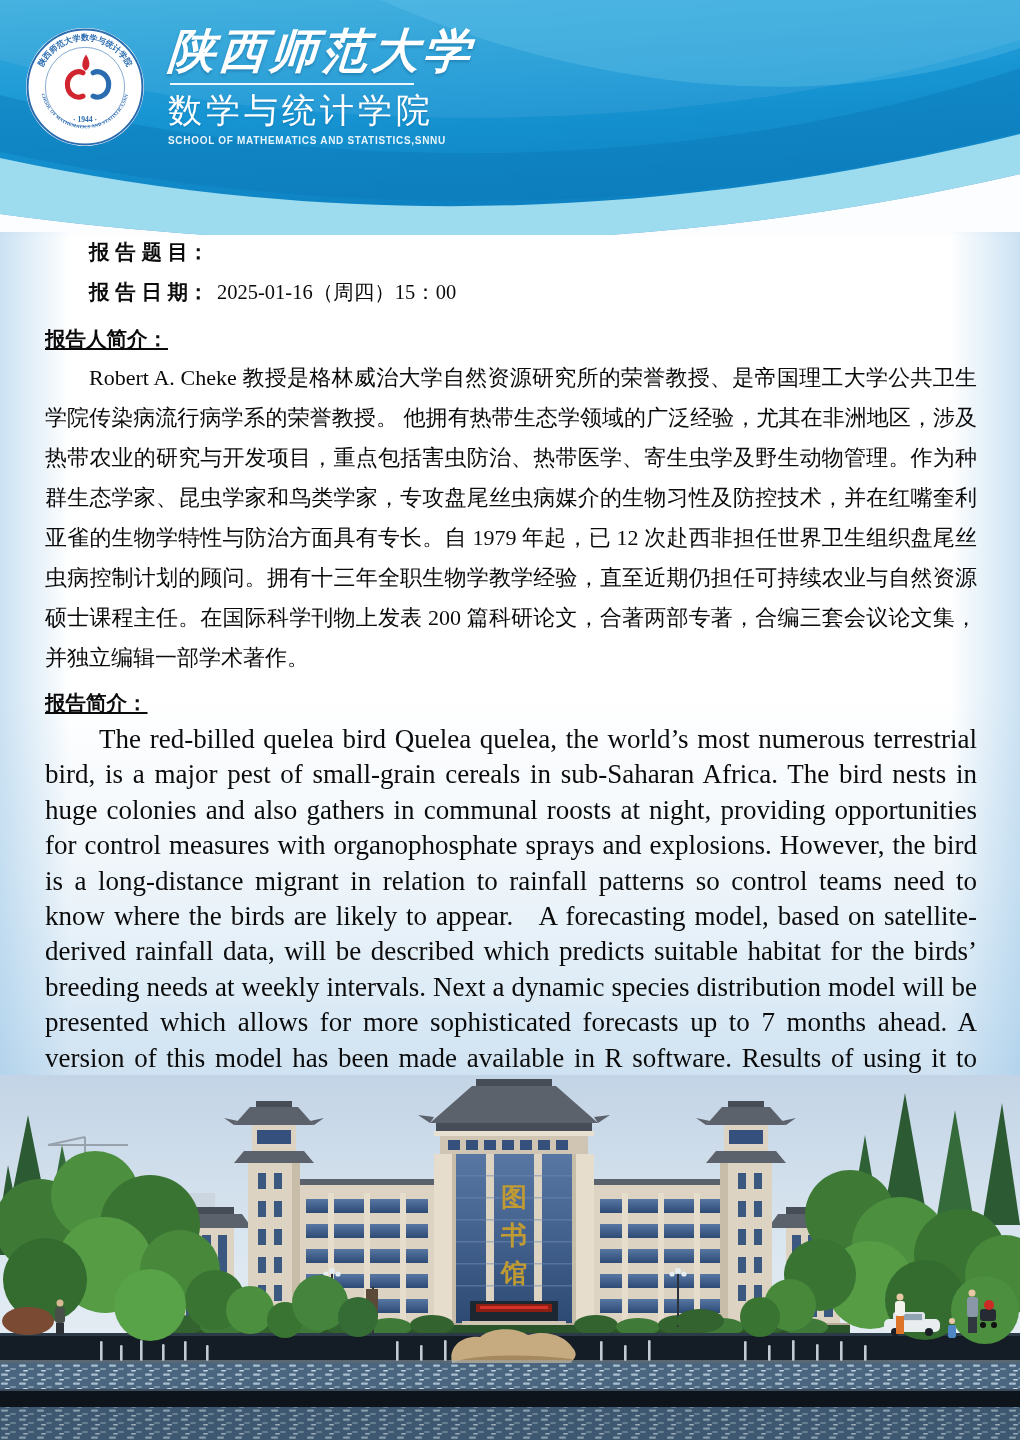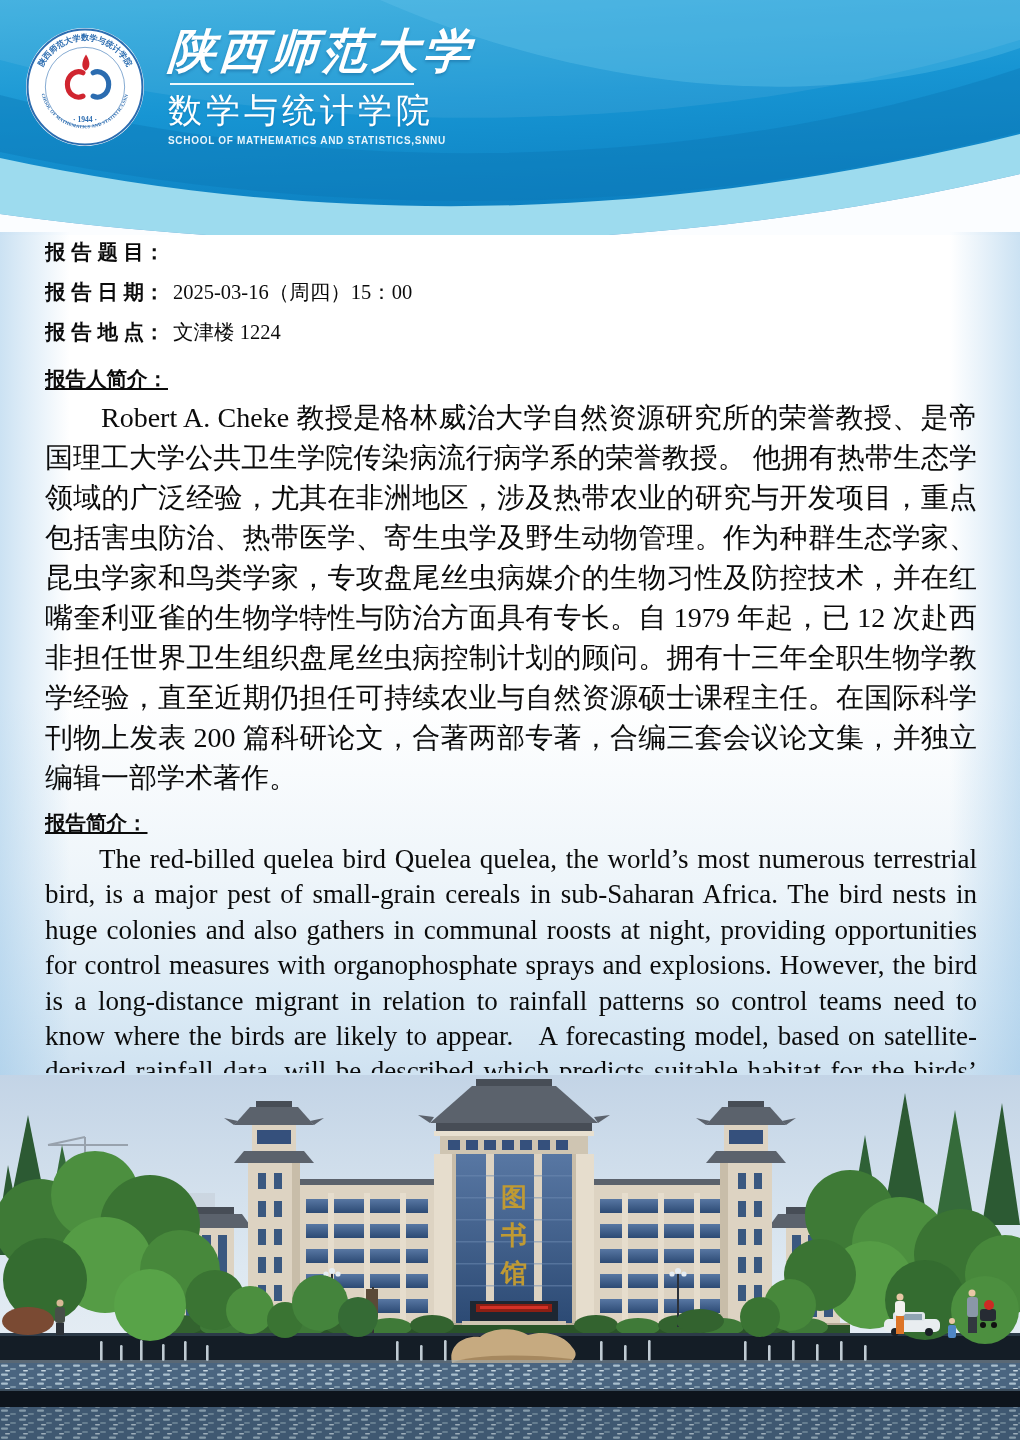--- a/index.html
+++ b/index.html
@@ -14,27 +14,27 @@
   .htitles{position:absolute;left:168px;top:22px;}
   .calli{font-family:"DejaVu Serif",serif;font-weight:bold;font-style:italic;color:#fff;
     font-size:47px;line-height:58px;letter-spacing:4px;transform:skewX(-4deg);
     text-shadow:0 2px 3px rgba(6,60,110,.3);white-space:nowrap;}
   .rule{width:244px;height:2px;background:rgba(255,255,255,.92);margin:3px 0 5px 2px;}
   .school-cn{font-family:"Liberation Sans","DejaVu Sans",sans-serif;font-weight:normal;color:#fff;
     font-size:34px;line-height:40px;letter-spacing:4px;white-space:nowrap;text-shadow:0 1px 2px rgba(6,60,110,.25);}
   .school-en{font-family:"Liberation Sans","DejaVu Sans",sans-serif;font-weight:bold;color:#e9f5fc;
     font-size:10px;letter-spacing:.7px;margin-top:5px;white-space:nowrap;}
   .content{position:absolute;left:45px;top:238px;width:932px;height:835px;overflow:hidden;}
-  .drow{display:flex;align-items:baseline;height:40px;font-size:20.5px;}
+  .drow{display:flex;align-items:baseline;height:40px;font-size:20.5px;margin-left:44px;}
   .dlabel{font-family:"Liberation Sans","DejaVu Sans",sans-serif;font-weight:bold;
     width:128px;white-space:pre;flex:0 0 auto;}
   .dvalue{font-family:"Liberation Serif","DejaVu Serif",serif;white-space:nowrap;}
   .sec-h{font-family:"Liberation Sans","DejaVu Sans",sans-serif;font-weight:bold;
     font-size:20.5px;line-height:30px;margin:6px 0 4px 0;text-decoration:underline;}
-  p.body-cjk{margin:0 0 2px 0;font-size:28px;line-height:40px;text-align:justify;text-indent:2em;}
+  p.body-cjk{margin:0 0 2px 0;font-size:22px;line-height:40px;text-align:justify;text-indent:2em;}
   p.body-eng{margin:0;font-size:27px;line-height:35.4px;text-align:justify;text-indent:2em;}
   svg.photo{position:absolute;left:0;top:1075px;width:1020px;height:365px;display:block;}
   .gold-sign{font-family:"Liberation Serif",serif;font-weight:bold;}
 </style>
 </head>
 <body>
 
 <div class="page">
 
   <div class="header">
@@ -87,25 +87,21 @@
   </div>
 
   <div class="bg-tint"></div>
 
   <div class="content">
     <div class="drow">
       <span class="dlabel">报 告 题 目：</span>
     </div>
     <div class="drow">
       <span class="dlabel">报 告 日 期：</span>
-      <span class="dvalue">2025-03-16（周四）15：00</span>
-    </div>
-    <div class="drow">
-      <span class="dlabel">报 告 地 点：</span>
-      <span class="dvalue">文津楼 1224</span>
+      <span class="dvalue">2025-01-16（周四）15：00</span>
     </div>
 
     <div class="sec-h">报告人简介：</div>
     <p class="body-cjk">Robert A. Cheke 教授是格林威治大学自然资源研究所的荣誉教授、是帝国理工大学公共卫生学院传染病流行病学系的荣誉教授。 他拥有热带生态学领域的广泛经验，尤其在非洲地区，涉及热带农业的研究与开发项目，重点包括害虫防治、热带医学、寄生虫学及野生动物管理。作为种群生态学家、昆虫学家和鸟类学家，专攻盘尾丝虫病媒介的生物习性及防控技术，并在红嘴奎利亚雀的生物学特性与防治方面具有专长。自 1979 年起，已 12 次赴西非担任世界卫生组织盘尾丝虫病控制计划的顾问。拥有十三年全职生物学教学经验，直至近期仍担任可持续农业与自然资源硕士课程主任。在国际科学刊物上发表 200 篇科研论文，合著两部专著，合编三套会议论文集，并独立编辑一部学术著作。</p>
 
     <div class="sec-h" style="margin-top:10px">报告简介：</div>
     <p class="body-eng">The red-billed quelea bird Quelea quelea, the world’s most numerous terrestrial bird, is a major pest of small-grain cereals in sub-Saharan Africa. The bird nests in huge colonies and also gathers in communal roosts at night, providing opportunities for control measures with organophosphate sprays and explosions. However, the bird is a long-distance migrant in relation to rainfall patterns so control teams need to know where the birds are likely to appear.&nbsp;&nbsp; A forecasting model, based on satellite-derived rainfall data, will be described which predicts suitable habitat for the birds’ breeding needs at weekly intervals. Next a dynamic species distribution model will be presented which allows for more sophisticated forecasts up to 7 months ahead. A version of this model has been made available in R software. Results of using it to analyse field data in relation to climate change will be described.</p>
   </div>
 
   <svg class="photo" viewBox="0 0 1020 365" preserveAspectRatio="none">

